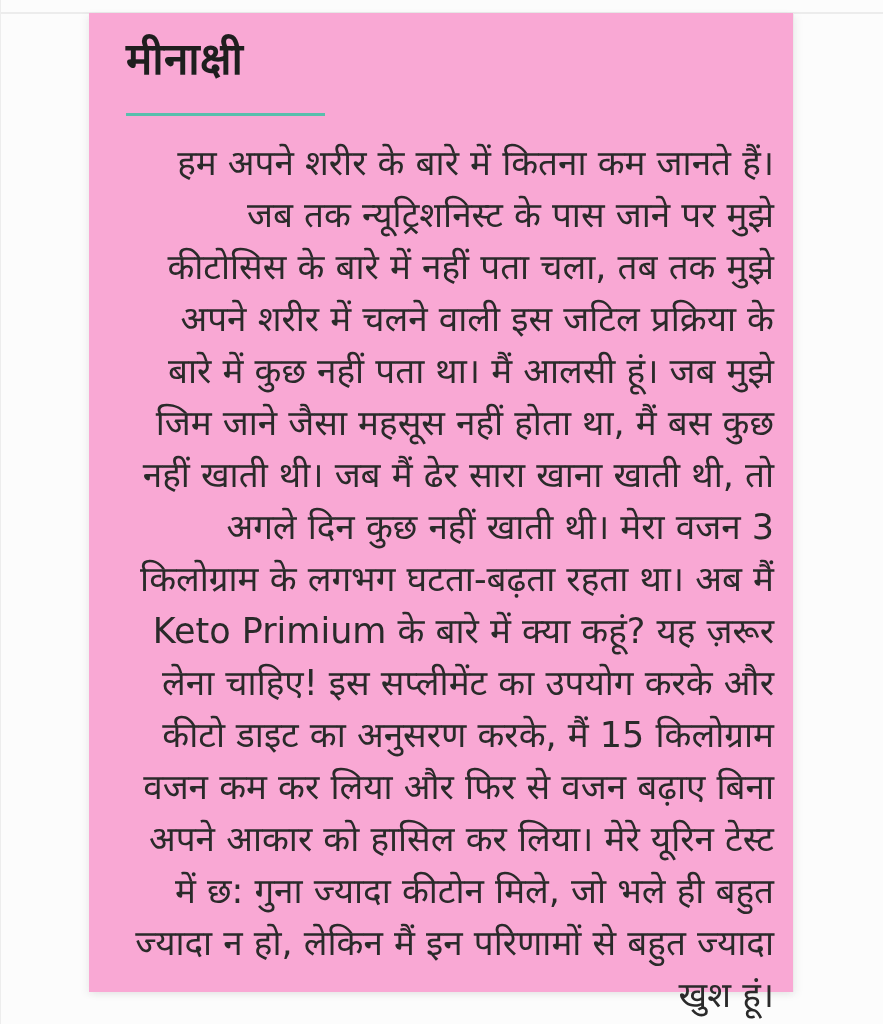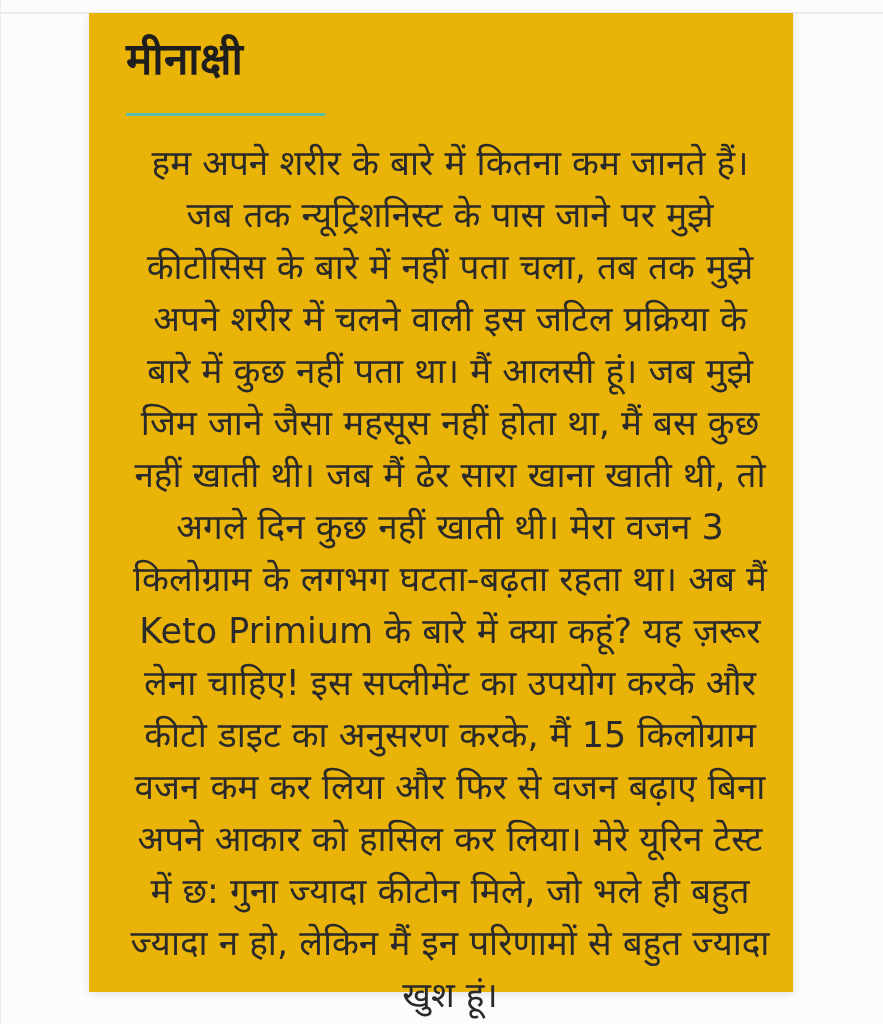--- a/index.html
+++ b/index.html
@@ -26,21 +26,21 @@
     width: 883px;
     height: 0;
     border-top: 2px solid #ececec;
   }
   .card {
     position: absolute;
     left: 88px;
     top: 13px;
     width: 705px;
     height: 979px;
-    background: #eab308;
+    background: #f9a8d4;
     border-right: 1px solid #ebebeb;
     box-shadow: -3px 2px 8px rgba(0,0,0,0.05), 3px 3px 8px rgba(0,0,0,0.05);
     box-sizing: border-box;
     padding: 16px 22px 40px 37px;
   }
   .name {
     margin: 0;
     font-size: 44px;
     line-height: 1.35;
     font-weight: 700;
@@ -54,21 +54,21 @@
     border: none;
     margin: 25px 0 0 0;
   }
   .body-text {
     margin: 21px 0 0 0;
     width: 648px;
     font-size: 35px;
     line-height: 52px;
     font-weight: 400;
     color: #2a2a2a;
-    text-align: center;
+    text-align: right;
   }
 </style>
 </head>
 <body>
 
 <div class="page">
   <div class="top-rule"></div>
   <div class="card">
     <h1 class="name">मीनाक्षी</h1>
     <div class="divider"></div>

